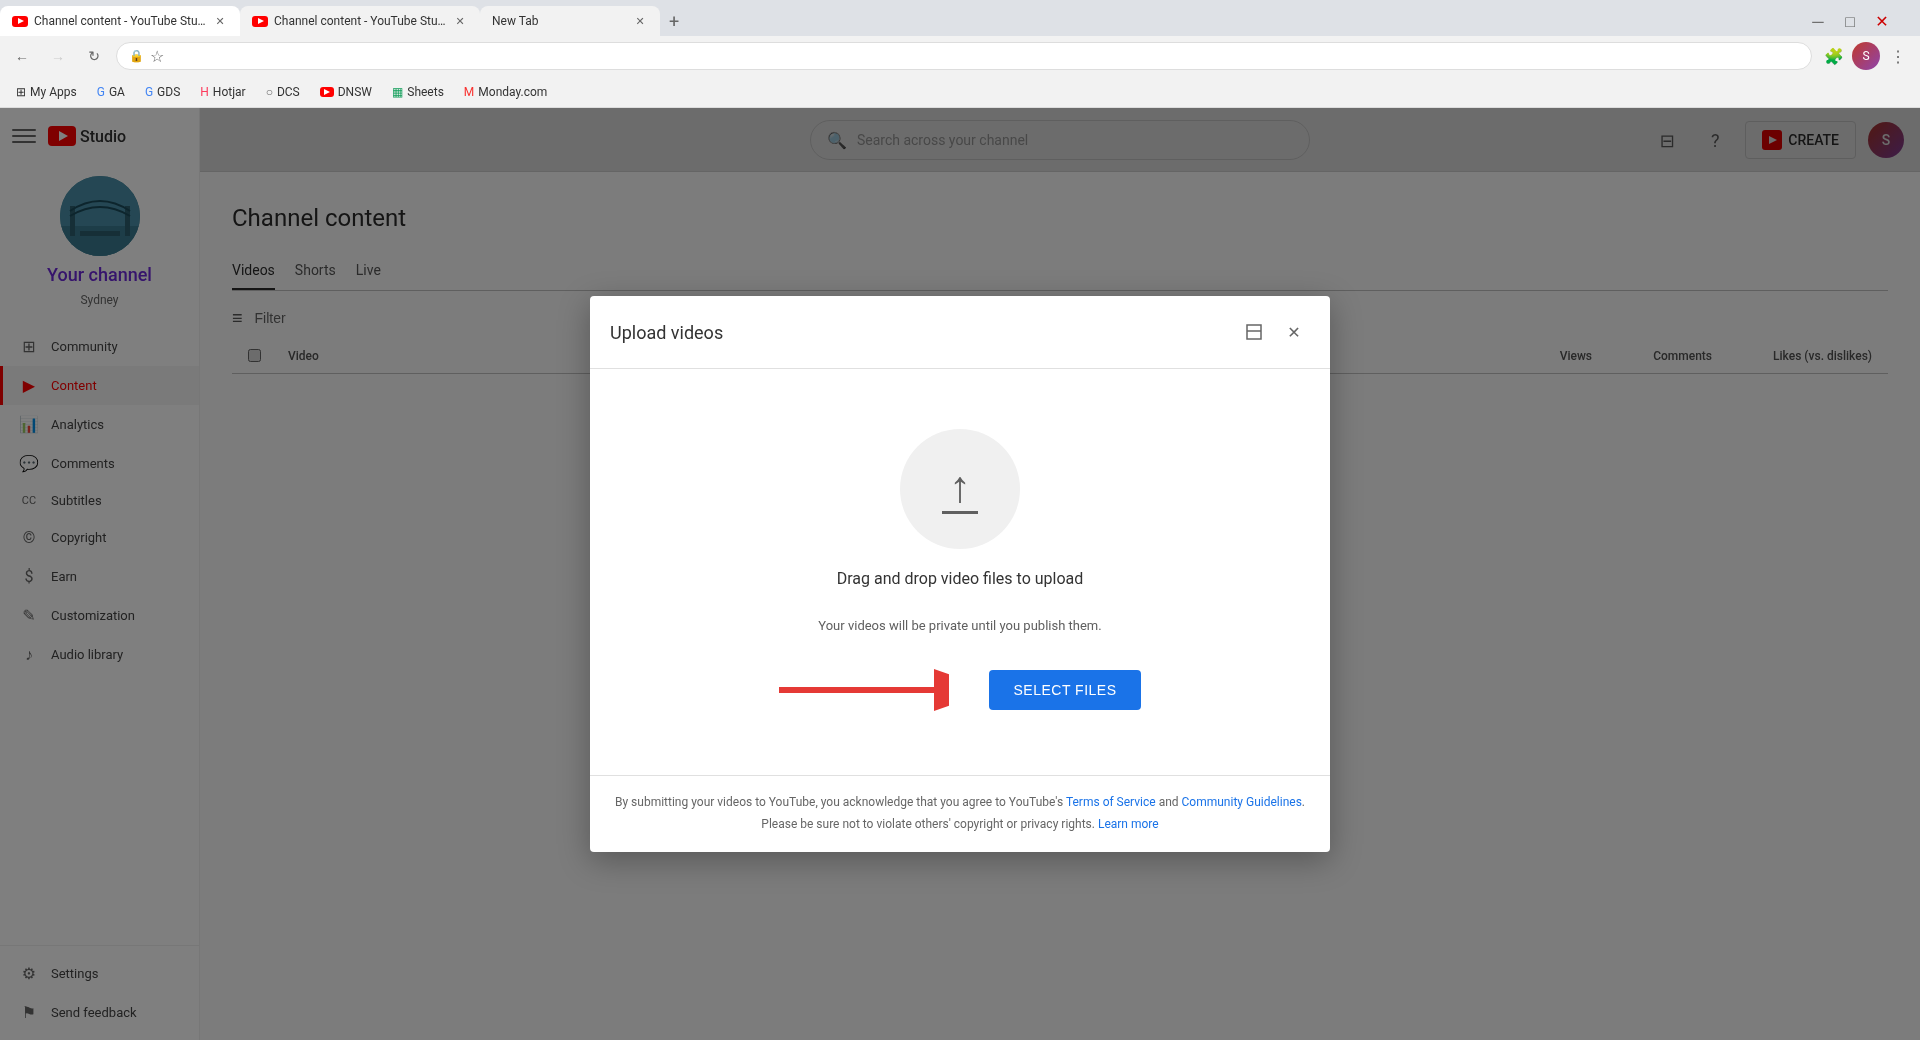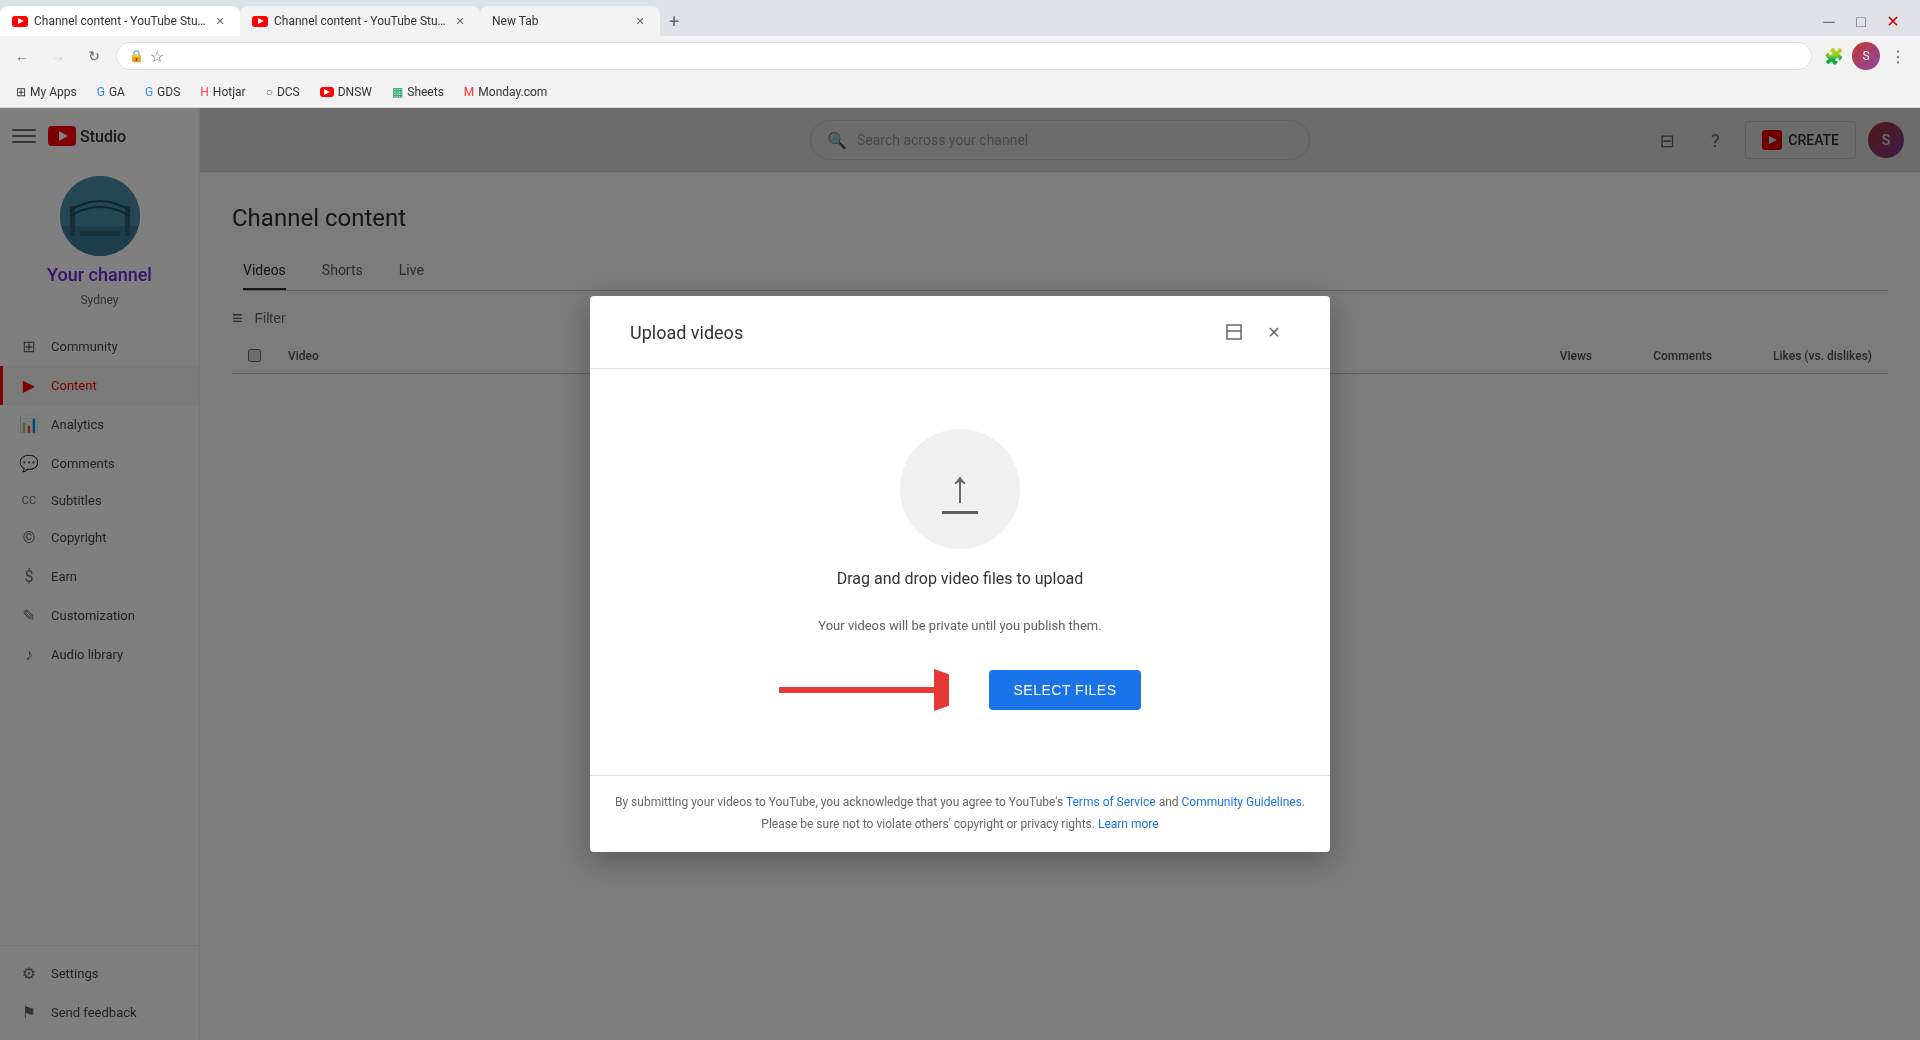--- a/index.html
+++ b/index.html
@@ -1,21 +1,21 @@
 <!DOCTYPE html>
 <html><head>
   <meta charset="utf-8">
   <style>
     * { margin: 0; padding: 0; box-sizing: border-box; }
     body { font-family: 'Roboto', Arial, sans-serif; background: #f0f4f0; width: 1920px; height: 1040px; overflow: hidden; position: relative; }
     .tab-bar {
       display: flex;
       align-items: center;
       height: 36px;
-      padding: 6px 5px 0 0;
+      padding: 6px 16px 0 0;
       background: #dee1e6;
     }
     .tab {
       display: flex;
       align-items: center;
       height: 30px;
       padding: 0 12px;
       background: #f2f2f2;
       border-radius: 8px 8px 0 0;
       font-size: 12px;
@@ -270,24 +270,23 @@
       filter: brightness(0.85);
     }
     .page-title {
       font-size: 24px;
       font-weight: 400;
       color: #333;
       margin-bottom: 20px;
     }
     .content-tabs {
       display: flex;
-      gap: 36px;
+      gap: 20px;
       border-bottom: 1px solid #e0e0e0;
       margin-bottom: 16px;
-      margin-left: 11px;
     }
     .content-tab {
       padding: 10px 0;
       font-size: 14px;
       color: #666;
       cursor: pointer;
       border-bottom: 2px solid transparent;
     }
     .content-tab.active {
       color: #333;
@@ -343,21 +342,21 @@
       border-radius: 4px;
       width: 740px;
       max-height: 680px;
       display: flex;
       flex-direction: column;
       box-shadow: 0 8px 32px rgba(0,0,0,0.3);
     }
     .modal-header {
       display: flex;
       align-items: center;
-      padding: 20px 40px;
+      padding: 20px 20px;
       border-bottom: 1px solid #e0e0e0;
     }
     .modal-title {
       font-size: 18px;
       font-weight: 400;
       color: #333;
       flex: 1;
     }
     .modal-header-actions {
       display: flex;

